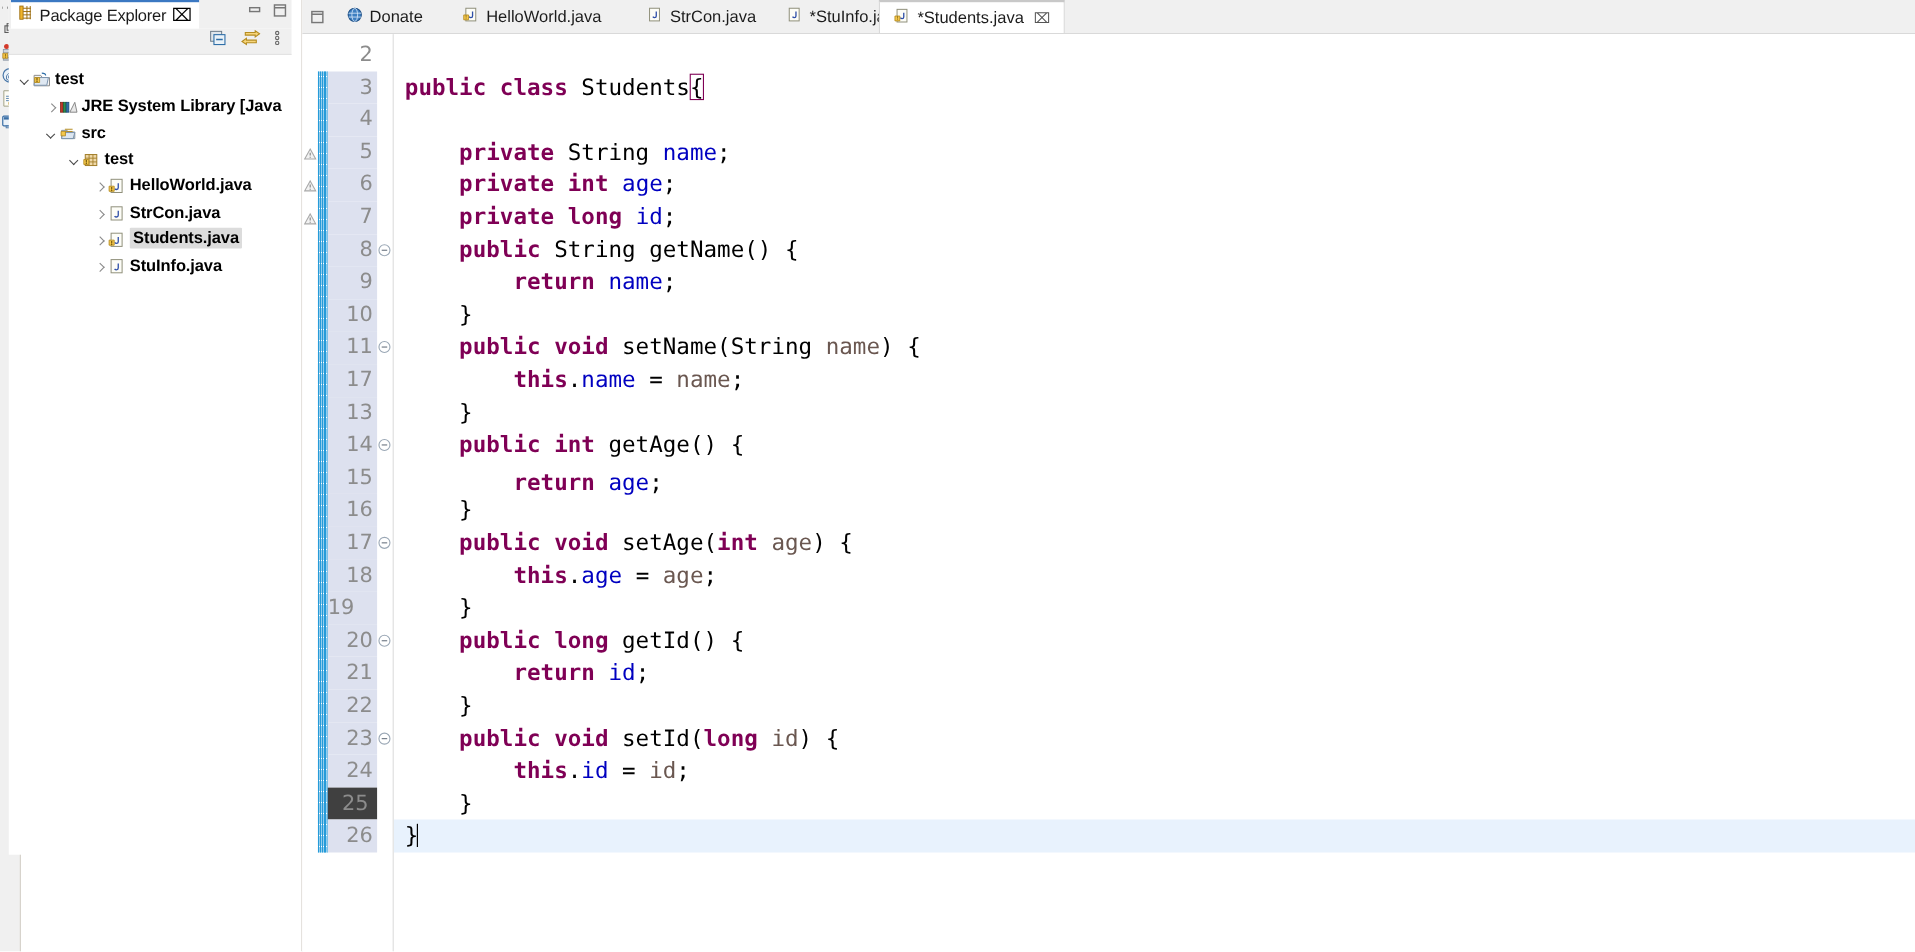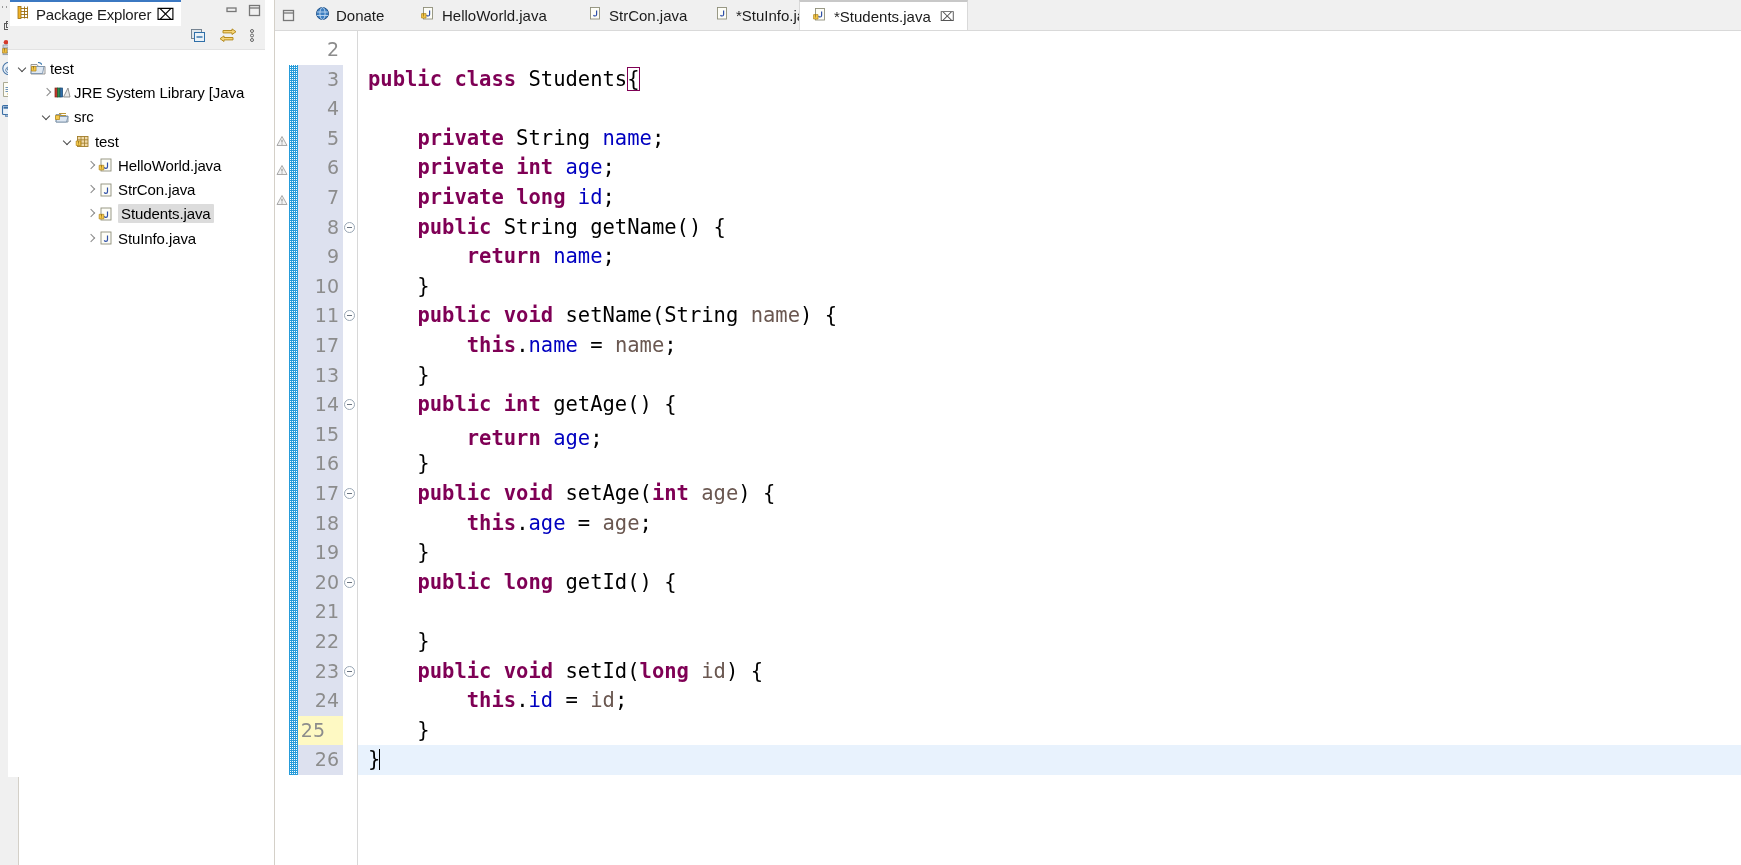--- a/index.html
+++ b/index.html
@@ -30,21 +30,21 @@
     position:absolute;left:2px;top:0;height:26px;
     background:#ffffff;border-top:2px solid #3b78c2;
     display:flex;align-items:center;padding:0 6px 0 6px;gap:5px;
     box-sizing:border-box;
   }
   .pe-tab .ttl{font-size:15px;color:#1b1b1b;white-space:nowrap;letter-spacing:-0.2px;}
   .pe-winbtns{position:absolute;right:4px;top:3px;display:flex;gap:10px;align-items:center;}
   .pe-toolrow{height:23px;background:#f0f0f0;display:flex;justify-content:flex-end;
     align-items:center;gap:12px;padding-right:10px;border-bottom:1px solid #e3e3e3;}
   .pe-tree{padding-top:6px;font-size:14.5px;color:#000;}
-  .row{height:24.3px;display:flex;align-items:center;white-space:nowrap;}
+  .row{height:24.3px;display:flex;align-items:flex-end;white-space:nowrap;font-weight:bold;}
   .row .lbl{font-size:15px;color:#000;letter-spacing:-0.1px;}
   .row.sel .lbl{background:#dcdcdc;padding:1px 3px;border-radius:1px;}
   .arrow{width:13px;height:13px;flex:0 0 13px;position:relative;}
   .arrow.r::before{content:"";position:absolute;left:4px;top:3px;width:5px;height:5px;
     border-right:1.6px solid #8a8a8a;border-bottom:1.6px solid #8a8a8a;transform:rotate(-45deg);}
   .arrow.d::before{content:"";position:absolute;left:3px;top:3px;width:5px;height:5px;
     border-right:1.6px solid #4a4a4a;border-bottom:1.6px solid #4a4a4a;transform:rotate(45deg);}
   .ico{width:18px;height:16px;flex:0 0 18px;margin-right:3px;position:relative;}
 
   
@@ -402,27 +402,27 @@
           <div class="lnum" style="top: 211.2px; left: 0px; background: rgb(221, 225, 239); text-align: right; padding-right: 4px; box-sizing: border-box; right: 0px;">9</div>
           <div class="lnum" style="top: 240.8px; left: 0px; background: rgb(221, 225, 239); text-align: right; padding-right: 4px; box-sizing: border-box; right: 0px;">10</div>
           <div class="lnum" style="top: 270.4px; left: 0px; background: rgb(221, 225, 239); text-align: right; padding-right: 4px; box-sizing: border-box; right: 0px;">11</div>
           <div class="lnum" style="top: 300px; left: 0px; background: rgb(221, 225, 239); text-align: right; padding-right: 4px; box-sizing: border-box; right: 0px;">17</div>
           <div class="lnum" style="top: 329.6px; left: 0px; background: rgb(221, 225, 239); text-align: right; padding-right: 4px; box-sizing: border-box; right: 0px;">13</div>
           <div class="lnum" style="top: 359.2px; left: 0px; background: rgb(221, 225, 239); text-align: right; padding-right: 4px; box-sizing: border-box; right: 0px;">14</div>
           <div class="lnum" style="top: 388.8px; left: 0px; background: rgb(221, 225, 239); text-align: right; padding-right: 4px; box-sizing: border-box; right: 0px;">15</div>
           <div class="lnum" style="top: 418.4px; left: 0px; background: rgb(221, 225, 239); text-align: right; padding-right: 4px; box-sizing: border-box; right: 0px;">16</div>
           <div class="lnum" style="top: 448px; left: 0px; background: rgb(221, 225, 239); text-align: right; padding-right: 4px; box-sizing: border-box; right: 0px;">17</div>
           <div class="lnum" style="top: 477.6px; left: 0px; background: rgb(221, 225, 239); text-align: right; padding-right: 4px; box-sizing: border-box; right: 0px;">18</div>
-          <div class="lnum" style="top: 507.2px; left: 0px; background: rgb(221, 225, 239); text-align: right; padding-right: 4px; box-sizing: border-box; right: 0px;">19</div>
+          <div class="lnum" style="top: 507.2px; left: 0px; background: rgb(221, 225, 239); text-align: left; padding-right: 4px; box-sizing: border-box; right: 0px;">19</div>
           <div class="lnum" style="top: 536.8px; left: 0px; background: rgb(221, 225, 239); text-align: right; padding-right: 4px; box-sizing: border-box; right: 0px;">20</div>
           <div class="lnum" style="top: 566.4px; left: 0px; background: rgb(221, 225, 239); text-align: right; padding-right: 4px; box-sizing: border-box; right: 0px;">21</div>
           <div class="lnum" style="top: 596px; left: 0px; background: rgb(221, 225, 239); text-align: right; padding-right: 4px; box-sizing: border-box; right: 0px;">22</div>
           <div class="lnum" style="top: 625.6px; left: 0px; background: rgb(221, 225, 239); text-align: right; padding-right: 4px; box-sizing: border-box; right: 0px;">23</div>
           <div class="lnum" style="top: 655.2px; left: 0px; background: rgb(221, 225, 239); text-align: right; padding-right: 4px; box-sizing: border-box; right: 0px;">24</div>
-          <div class="lnum" style="top: 684.8px; left: 0px; background: #fef9c3; text-align: right; padding-right: 18px; box-sizing: border-box; right: 0px;">25</div>
+          <div class="lnum" style="top: 684.8px; left: 0px; background: #404040; text-align: right; padding-right: 8px; box-sizing: border-box; right: 0px;">25</div>
           <div class="lnum" style="top: 714.4px; left: 0px; background: rgb(221, 225, 239); text-align: right; padding-right: 4px; box-sizing: border-box; right: 0px;">26</div>
         </div>
       <div class="foldcol" id="foldcol">
           <div class="foldmark" style="top: 190.6px;"></div>
           <div class="foldmark" style="top: 279.4px;"></div>
           <div class="foldmark" style="top: 368.2px;"></div>
           <div class="foldmark" style="top: 457px;"></div>
           <div class="foldmark" style="top: 545.8px;"></div>
           <div class="foldmark" style="top: 634.6px;"></div>
         </div>
@@ -439,20 +439,21 @@
           <div class="codeline" style="top: 270.4px; padding-left: 10px;"><span class="pln">    </span><span class="kw">public</span><span class="pln"> </span><span class="kw">void</span><span class="pln"> setName(String </span><span class="prm">name</span><span class="pln">) {</span></div>
           <div class="codeline" style="top: 300px; padding-left: 10px;"><span class="pln">        </span><span class="kw">this</span><span class="pln">.</span><span class="fld">name</span><span class="pln"> = </span><span class="prm">name</span><span class="pln">;</span></div>
           <div class="codeline" style="top: 329.6px; padding-left: 10px;"><span class="pln">    }</span></div>
           <div class="codeline" style="top: 359.2px; padding-left: 10px;"><span class="pln">    </span><span class="kw">public</span><span class="pln"> </span><span class="kw">int</span><span class="pln"> getAge() {</span></div>
           <div class="codeline" style="top: 393px; padding-left: 10px;"><span class="pln">        </span><span class="kw">return</span><span class="pln"> </span><span class="fld">age</span><span class="pln">;</span></div>
           <div class="codeline" style="top: 418.4px; padding-left: 10px;"><span class="pln">    }</span></div>
           <div class="codeline" style="top: 448px; padding-left: 10px;"><span class="pln">    </span><span class="kw">public</span><span class="pln"> </span><span class="kw">void</span><span class="pln"> setAge(</span><span class="kw">int</span><span class="pln"> </span><span class="prm">age</span><span class="pln">) {</span></div>
           <div class="codeline" style="top: 477.6px; padding-left: 10px;"><span class="pln">        </span><span class="kw">this</span><span class="pln">.</span><span class="fld">age</span><span class="pln"> = </span><span class="prm">age</span><span class="pln">;</span></div>
           <div class="codeline" style="top: 507.2px; padding-left: 10px;"><span class="pln">    }</span></div>
           <div class="codeline" style="top: 536.8px; padding-left: 10px;"><span class="pln">    </span><span class="kw">public</span><span class="pln"> </span><span class="kw">long</span><span class="pln"> getId() {</span></div>
+          <div class="codeline" style="top: 566.4px; padding-left: 10px;"><span class="pln">        </span><span class="kw">return</span><span class="pln"> </span><span class="fld">id</span><span class="pln">;</span></div>
           <div class="codeline" style="top: 596px; padding-left: 10px;"><span class="pln">    }</span></div>
           <div class="codeline" style="top: 625.6px; padding-left: 10px;"><span class="pln">    </span><span class="kw">public</span><span class="pln"> </span><span class="kw">void</span><span class="pln"> setId(</span><span class="kw">long</span><span class="pln"> </span><span class="prm">id</span><span class="pln">) {</span></div>
           <div class="codeline" style="top: 655.2px; padding-left: 10px;"><span class="pln">        </span><span class="kw">this</span><span class="pln">.</span><span class="fld">id</span><span class="pln"> = </span><span class="prm">id</span><span class="pln">;</span></div>
           <div class="codeline" style="top: 684.8px; padding-left: 10px;"><span class="pln">    }</span></div>
           <div class="codeline cur" style="top: 714.4px; padding-left: 10px;"><span class="pln">}</span><span class="caret"></span><span class="caret"></span></div>
         </div>
     </div>
 
   </div>
 </div>

